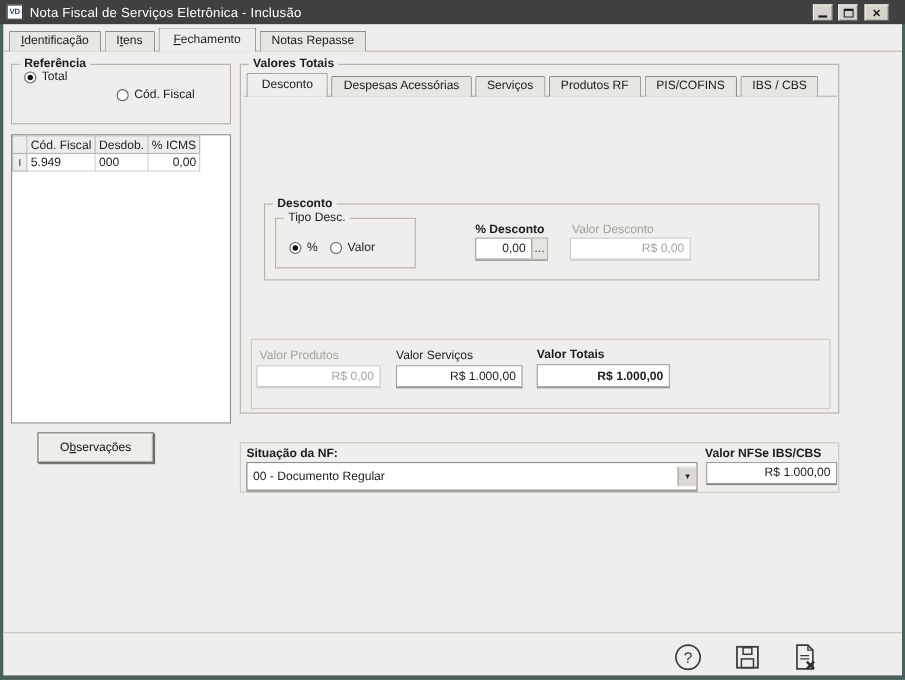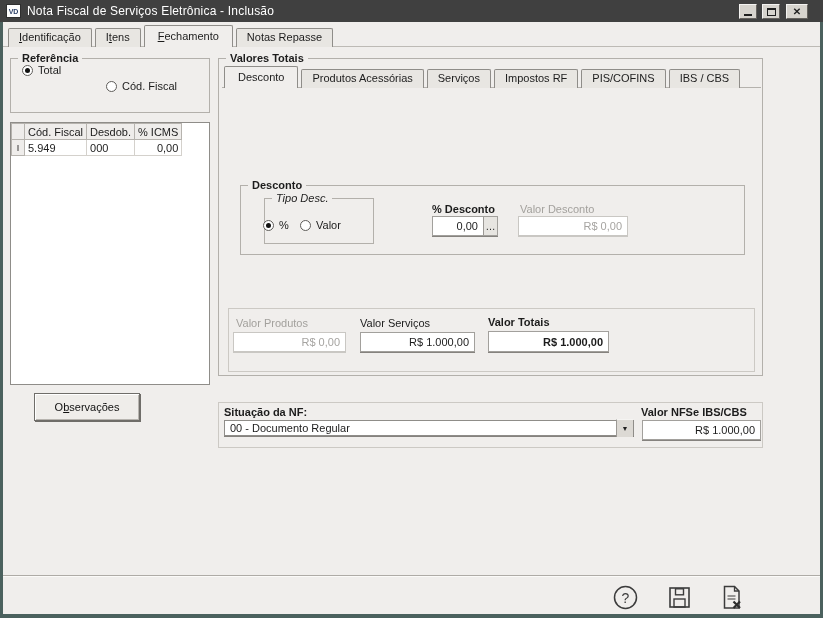--- a/index.html
+++ b/index.html
@@ -48,21 +48,21 @@
   .grid table { border-collapse:collapse; font-size:11px; color:#1c1c1c; table-layout:fixed; }
   .grid th { background:#efedeb; border:1px solid #b6b3ae; font-weight:normal; text-align:left; padding:1px 3px; height:16px; overflow:hidden; white-space:nowrap; }
   .grid td { border:1px solid #d4d1cc; padding:1px 3px; height:16px; overflow:hidden; white-space:nowrap; }
   .grid .sel { width:13px; padding:1px 1px; text-align:center; background:#efedeb; border:1px solid #b6b3ae; font-size:9px; }
   .grid .num { text-align:right; }
 
   
   .button3d { position:absolute; background:#efedea; border:1px solid #6f6d69; box-shadow:1px 1px 0 #6f6d69, inset 1px 1px 0 #ffffff, inset -1px -1px 0 #b7b4af; font-size:11px; color:#111; display:flex; align-items:center; justify-content:center; }
 
   
-  .combo { position:absolute; height:16px; background:#fff; border:1px solid #8f8d89; box-shadow:0 1px 0 #85827e; display:flex; align-items:center; }
+  .combo { position:absolute; height:26px; background:#fff; border:1px solid #8f8d89; box-shadow:0 1px 0 #85827e; display:flex; align-items:center; }
   .combo .txt { flex:1; font-size:11px; color:#1c1c1c; padding:0 5px; white-space:nowrap; overflow:hidden; }
   .combo .cbtn { width:17px; height:18px; background:#dcd9d4; border-left:1px solid #9c9995; border-top:1px solid #f5f4f2; display:flex; align-items:center; justify-content:center; font-size:7px; color:#222; }
 
   
   .sep { position:absolute; left:3px; top:575px; width:817px; height:2px; border-top:1px solid #aeaba6; border-bottom:1px solid #fbfaf8; }
   .toolbtn { position:absolute; top:583px; width:30px; height:28px; display:flex; align-items:center; justify-content:center; }
   .toolbtn svg { display:block; }
   u { text-decoration:underline; }
 </style>
 </head>
@@ -129,31 +129,31 @@
     <span>O<u>b</u>servações</span>
   </div>
 
   <div class="groupbox" style="left:218px; top:58px; width:545px; height:318px;">
     <span class="legend b">Valores Totais</span>
   </div>
 
   <div style="position:absolute; left:222px; top:87px; width:539px; height:1px; background:#b5b2ad;"></div>
   <div class="tabstrip" style="left:224px; top:66px;">
     <div class="tab active"><span>Desconto</span></div>
-    <div class="tab"><span>Produtos Acessórias</span></div>
+    <div class="tab"><span>Despesas Acessórias</span></div>
     <div class="tab"><span>Serviços</span></div>
-    <div class="tab"><span>Impostos RF</span></div>
+    <div class="tab"><span>Produtos RF</span></div>
     <div class="tab"><span>PIS/COFINS</span></div>
     <div class="tab"><span>IBS / CBS</span></div>
   </div>
 
   <div class="groupbox" style="left:240px; top:185px; width:505px; height:70px;">
     <span class="legend b">Desconto</span>
   </div>
-  <div class="groupbox" style="left:264px; top:198px; width:110px; height:46px;font-style:italic;">
+  <div class="groupbox" style="left:250px; top:198px; width:128px; height:46px;">
     <span class="legend">Tipo Desc.</span>
   </div>
   <label class="radio sel" style="left:263px; top:219px;">
     <span class="dot"></span>
     <span>%</span>
   </label>
   <label class="radio" style="left:300px; top:219px;">
     <span class="dot"></span>
     <span>Valor</span>
   </label>

